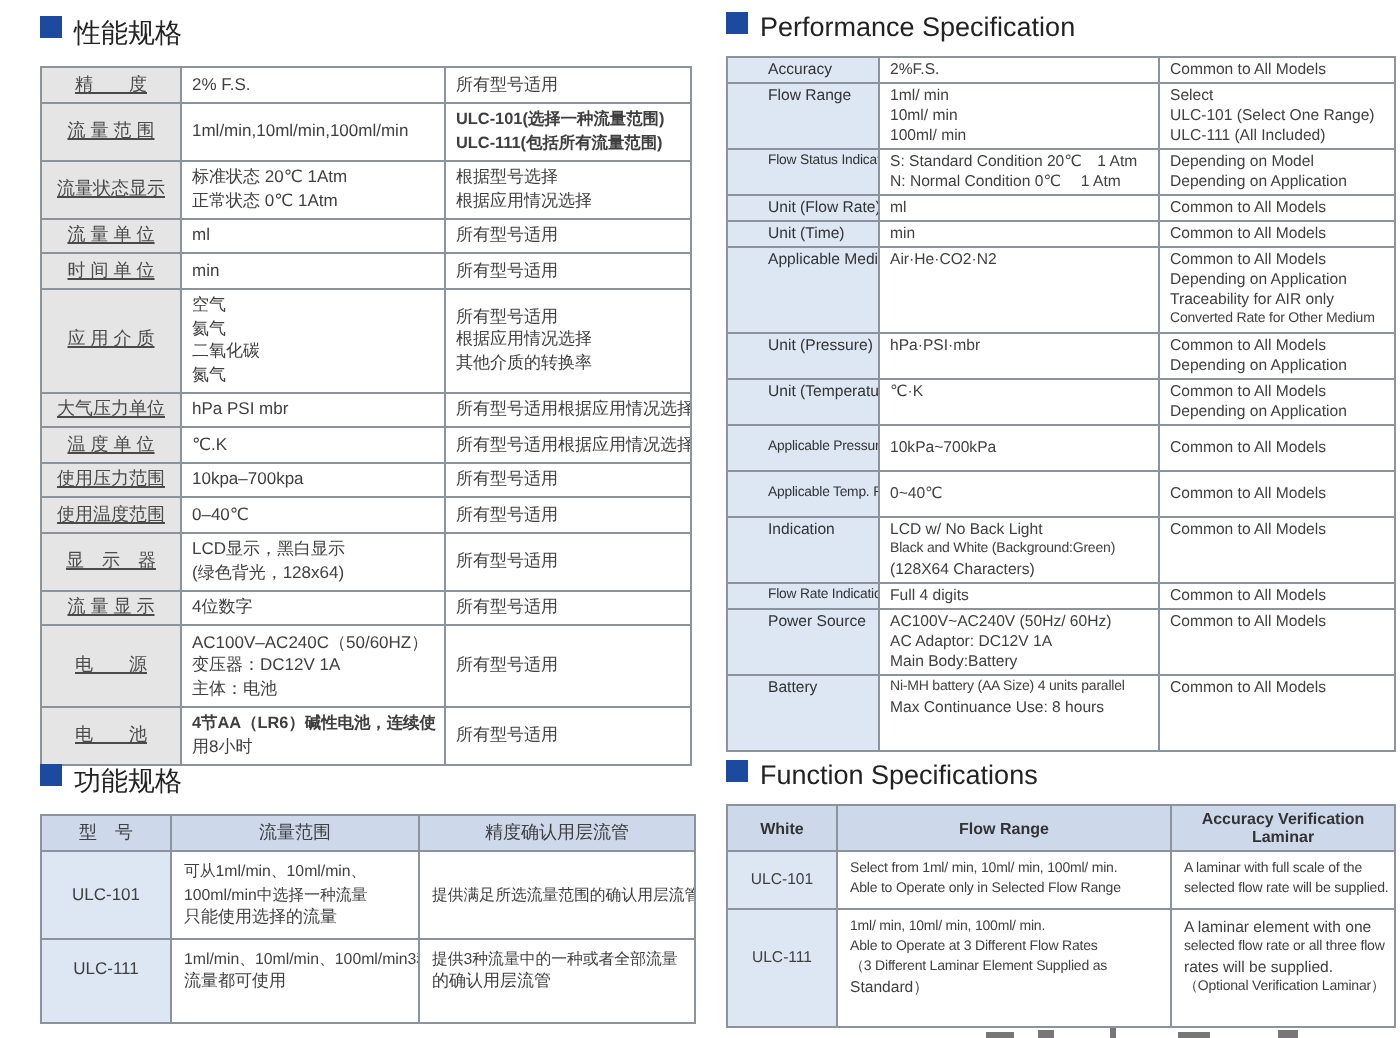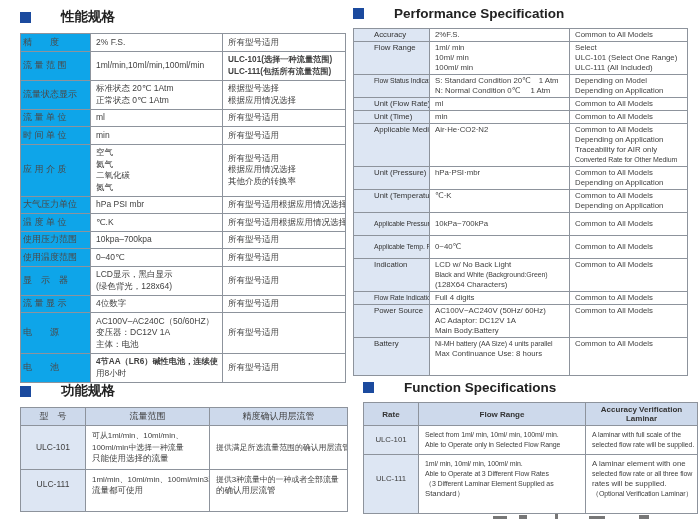--- a/index.html
+++ b/index.html
@@ -1,26 +1,26 @@
 <!DOCTYPE html>
 <html><head>
 <meta charset="utf-8">
 <style>
   html,body{margin:0;padding:0;background:#fff;}
   .page{position:relative;width:700px;height:519px;background:#ffffff;overflow:hidden;
         font-family:"Liberation Sans","DejaVu Sans",sans-serif;color:#3f3f3f;}
   .sec{position:absolute;}
-  .title{margin:0 0 7px 0;display:flex;align-items:center;font-size:13.5px;font-weight:bold;color:#222;gap:24px;}
+  .title{margin:0 0 7px 0;display:flex;align-items:flex-start;font-size:13.5px;font-weight:normal;color:#222;}
   .sq{display:inline-block;width:11px;height:11px;background:#1b4a9e;margin-right:6px;flex:0 0 auto;}
   table{border-collapse:collapse;table-layout:fixed;width:100%;}
   td,th{border:1px solid #8d939c;vertical-align:middle;overflow:hidden;}
   .ln{white-space:nowrap;}
   
   .spec.cn td{padding:2.5px 5px;font-size:8.5px;line-height:11.5px;}
-  .spec.cn td.c-label{background:#0ea5e9;color:#4a4a4a;font-size:9px;padding:2.5px 2px;}
+  .spec.cn td.c-label{background:#e5e5e5;text-align:center;color:#4a4a4a;font-size:9px;padding:2.5px 2px;text-decoration:underline;}
   .spec.cn .xsc{font-size:8.2px;font-weight:bold;}
   
   .spec.en td{padding:1px 5px;font-size:7.8px;line-height:10px;vertical-align:top;}
   .spec.en td.c-label{background:#dde6f3;color:#333;white-space:nowrap;padding-left:20px;}
   .spec.en td.c-label .ln.tight{font-size:6.9px;letter-spacing:-0.1px;}
   .spec.en tr:nth-child(9) td,.spec.en tr:nth-child(10) td{padding-top:6px;padding-bottom:6px;}
   .spec.en tr:nth-child(14) td{padding-bottom:16px;}
   .xs{font-size:7px;letter-spacing:-0.1px;}
   .func .xsc{font-size:7.9px;}
   
@@ -214,21 +214,21 @@
               <div class="ln">用8小时</div>
             </td>
             <td class="c-note">
               <div class="ln">所有型号适用</div>
             </td>
           </tr>
         </tbody>
       </table>
   </section>
 
-  <section class="sec" style="left:353px;top:6px;width:334px">
+  <section class="sec" style="left:363px;top:6px;width:334px">
     <h2 class="title">
       <span class="sq"></span>
       <span>Performance Specification</span>
     </h2>
     <table class="spec en">
         <colgroup>
           <col style="width: 76px;">
           <col style="width: 140px;">
           <col style="width: 118px;">
         </colgroup>
@@ -458,21 +458,21 @@
       <span>Function Specifications</span>
     </h2>
     <table class="func en">
         <colgroup>
           <col style="width: 55px;">
           <col style="width: 167px;">
           <col style="width: 112px;">
         </colgroup>
         <thead>
           <tr>
-            <th>Rate</th>
+            <th>White</th>
             <th>Flow Range</th>
             <th>Accuracy Verification Laminar</th>
           </tr>
         </thead>
         <tbody>
           <tr>
             <td class="c-model">ULC-101</td>
             <td>
               <div class="ln xs">Select from 1ml/ min, 10ml/ min, 100ml/ min.</div>
               <div class="ln xs">Able to Operate only in Selected Flow Range</div>

